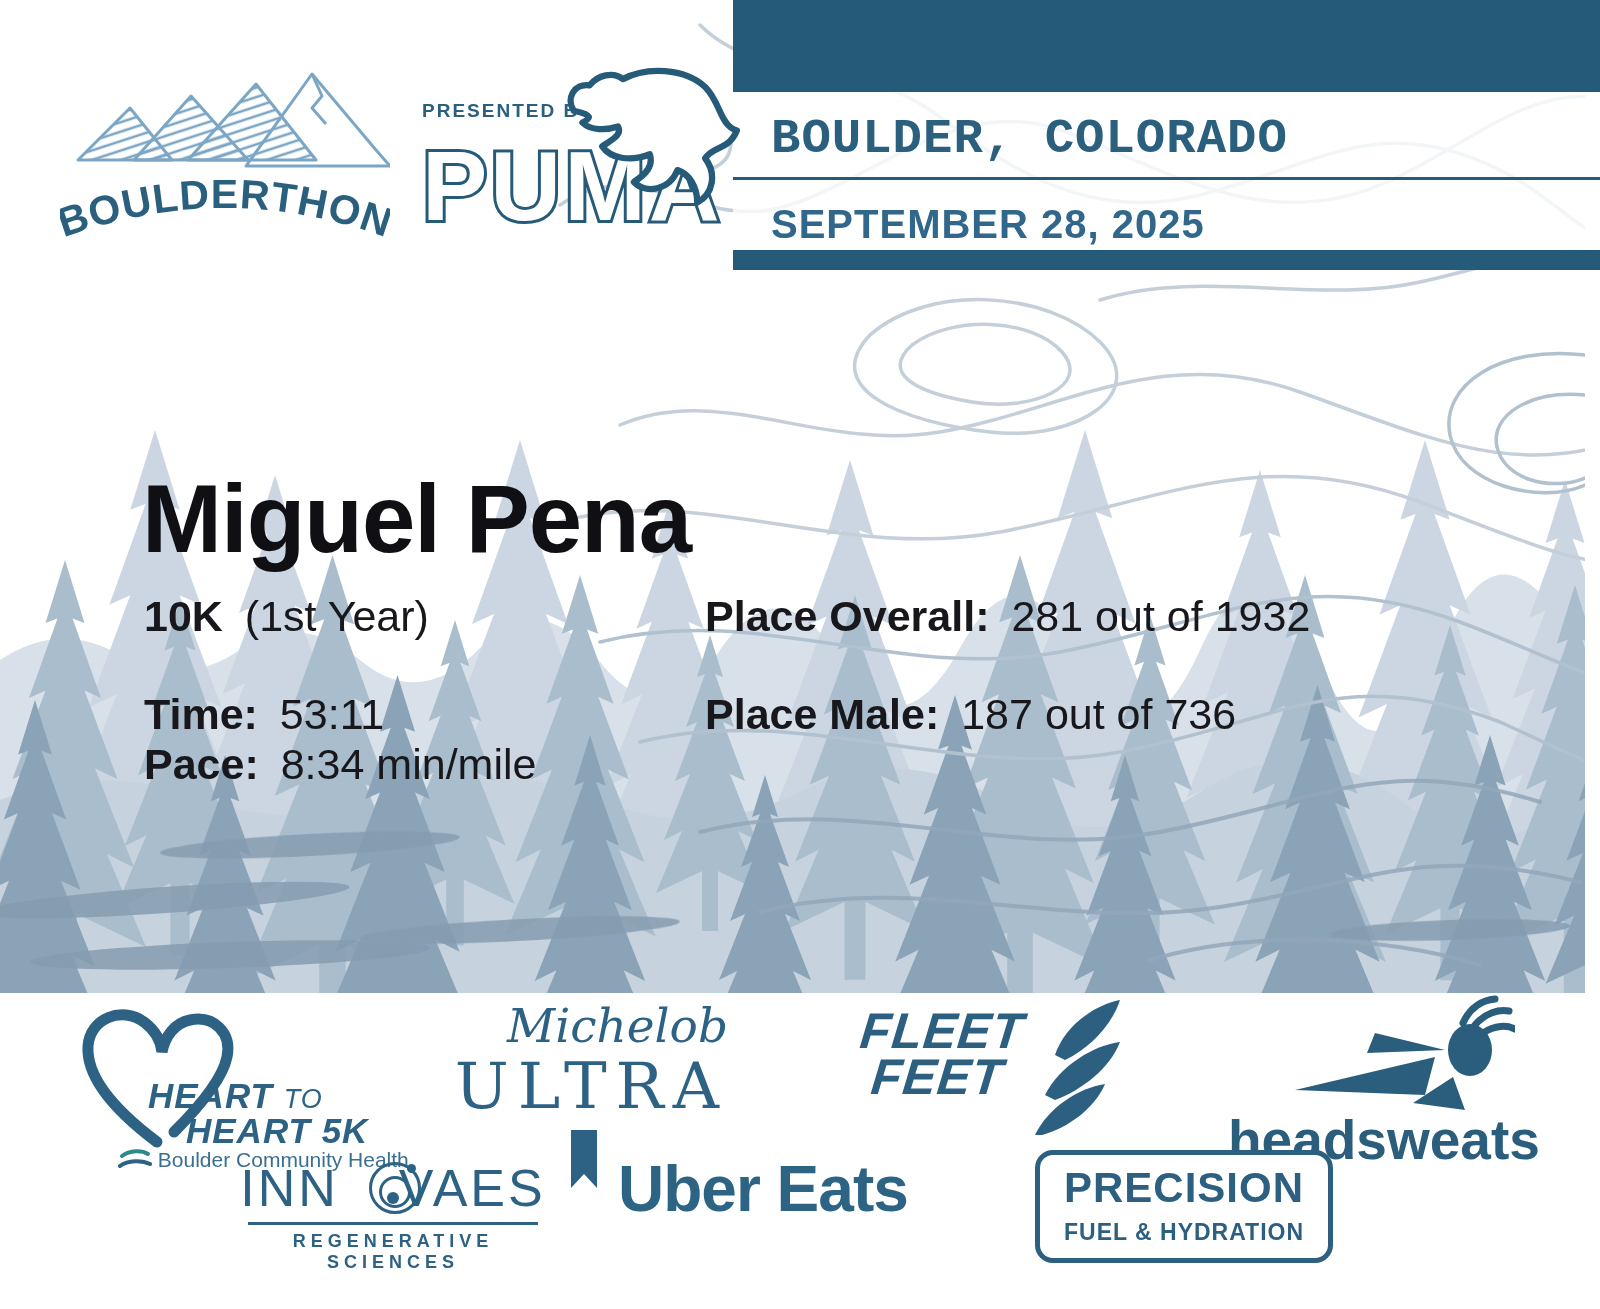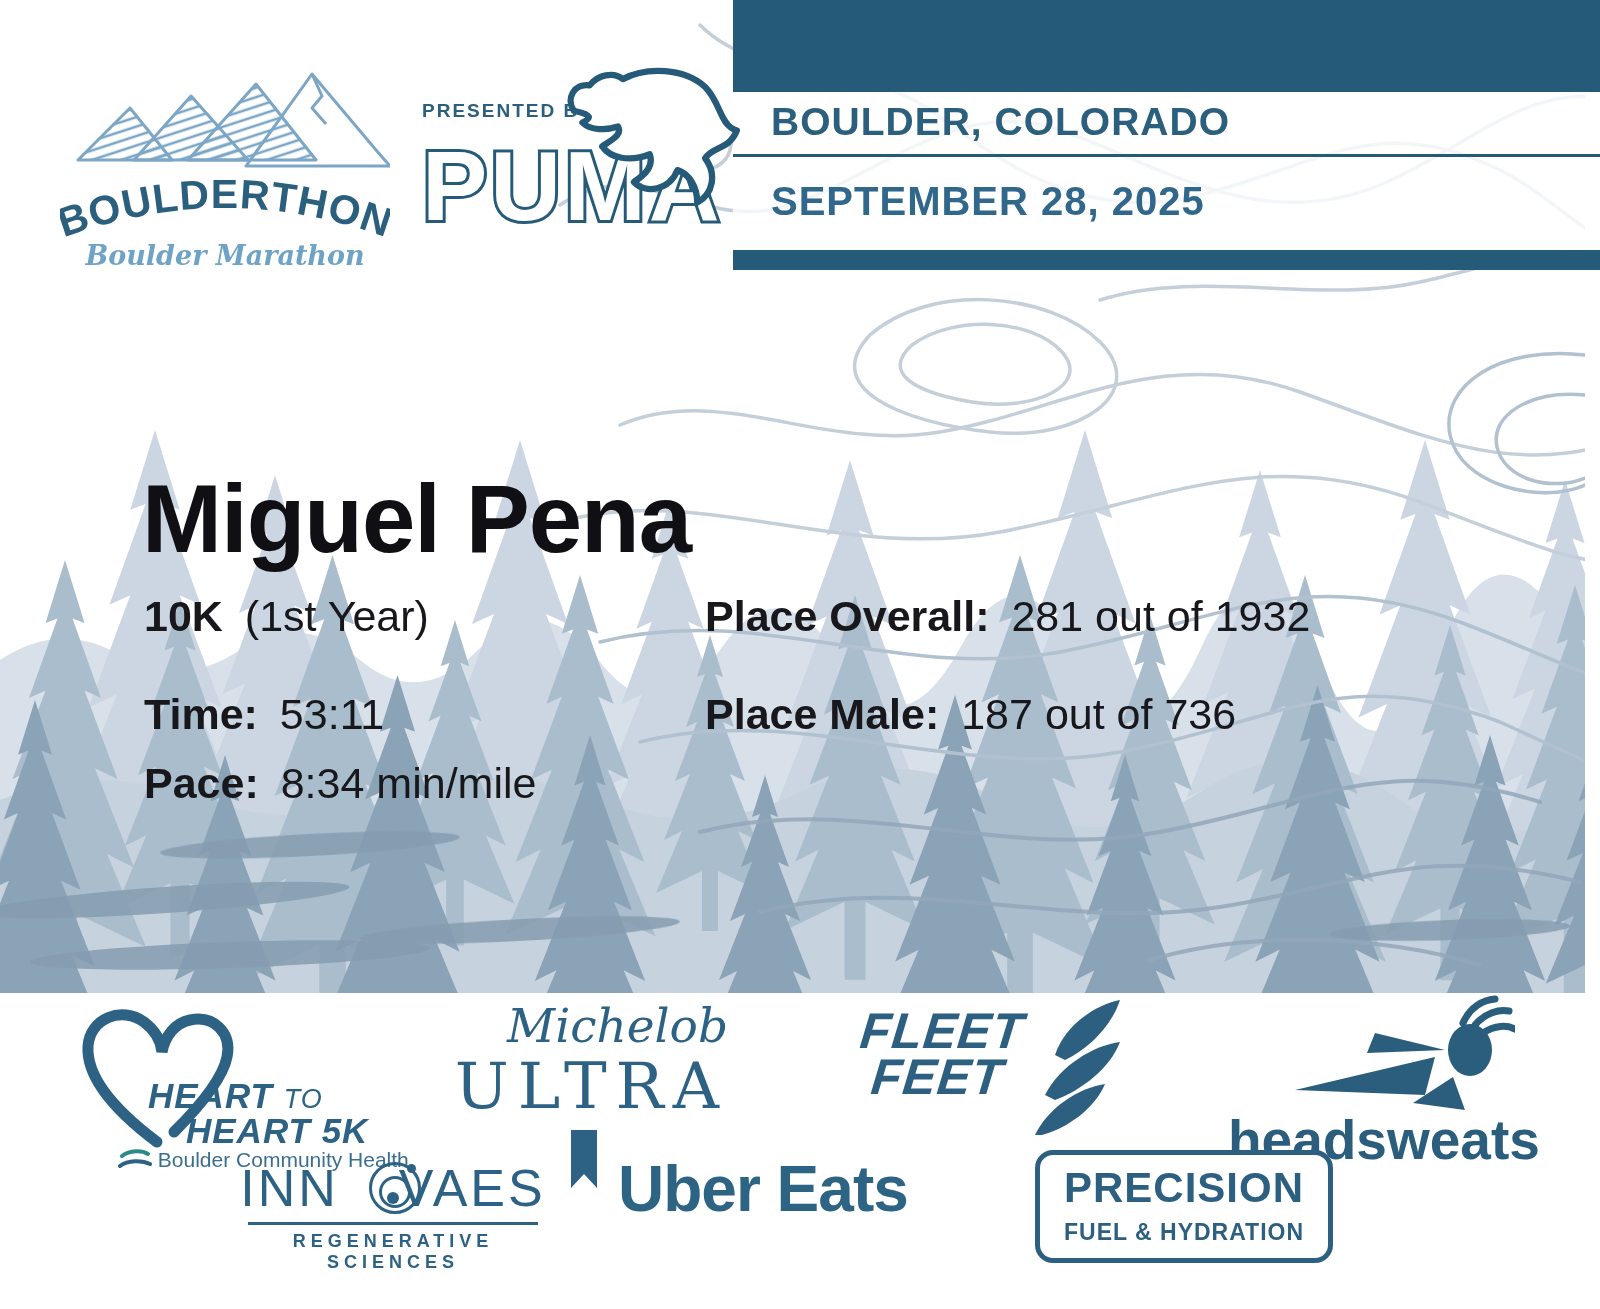--- a/index.html
+++ b/index.html
@@ -9,40 +9,40 @@
   svg{display:block;}
 
   
   .forest{left:0;top:0;z-index:1;}
   .topo{left:0;top:0;z-index:2;}
 
   
   .banner{left:733px;top:0;width:867px;height:270px;z-index:4;}
   .banner-top-bar{height:92px;background:#265a79;}
   .banner-body{height:158px;background:rgba(255,255,255,0.80);padding-left:38px;box-sizing:border-box;}
-  .banner-title{padding-top:8px;font-size:39px;font-weight:800;letter-spacing:1px;color:#2b5f7e;}
+  .banner-title{padding-top:19px;font-size:49px;font-weight:800;letter-spacing:1px;color:#2b5f7e;font-family:Liberation Mono, monospace;}
   .banner-rule{margin-left:-38px;width:867px;height:3px;background:#265a79;margin-top:10px;}
   .banner-date{padding-top:22px;font-size:40px;font-weight:600;letter-spacing:1px;color:#31678a;}
   .banner-bottom-bar{height:20px;background:#265a79;}
 
   
   .blt-logo{left:60px;top:62px;width:330px;height:205px;z-index:5;}
   .blt-tagline{margin-top:-6px;text-align:center;font-family:"DejaVu Serif",serif;font-style:italic;
                font-weight:700;font-size:27px;color:#6fa3c6;}
   .puma{left:422px;top:100px;width:300px;height:170px;z-index:5;}
   .presented{font-size:19px;font-weight:700;letter-spacing:2px;color:#2b5f7e;}
   .puma-cat{position:absolute;left:128px;top:-48px;z-index:6;}
 
   
   .results{z-index:6;margin-top:12px;}
   .athlete-name{left:142px;top:452px;font-size:96px;font-weight:700;letter-spacing:-1px;color:#101014;}
   .stat{font-size:43px;color:#18181c;white-space:nowrap;}
   .stat b{font-weight:700;margin-right:10px;}
   .stat .v{font-weight:400;}
-  .r1{top:580px;} .r2{top:678px;} .r3{top:747px;text-align:center;}
+  .r1{top:580px;} .r2{top:678px;} .r3{top:728px;text-align:center;}
   .colL{left:144px;} .colR{left:705px;}
 
   
   .sp{z-index:6;color:#2d6284;}
   .h2h-text{left:148px;top:1078px;font-style:italic;line-height:1.0;}
   .h2h-l1{font-size:35px;font-weight:800;letter-spacing:1px;color:#2d6284;}
   .h2h-l1 .to{font-size:27px;font-weight:400;}
   .h2h-l2{font-size:35px;font-weight:800;letter-spacing:1px;padding-left:38px;color:#2d6284;}
   .h2h-org{left:118px;top:1148px;font-size:21px;color:#3a6f90;}
   .mich{left:428px;top:998px;width:300px;text-align:right;}
@@ -186,21 +186,20 @@
       </g>
     </svg>
     <svg width="330" height="72" viewBox="0 0 330 72">
       <defs>
           <path id="arc" d="M8,62 Q165,6 322,62"></path>
         </defs>
       <text font-family="Liberation Sans, sans-serif" font-size="41" font-weight="800" fill="#2b5f7e" letter-spacing="1">
         <textPath href="#arc" startOffset="50%" text-anchor="middle">BOULDERTHON</textPath>
       </text>
     </svg>
-    <div class="blt-tagline">Boulder Marathon</div>
   </div>
 
   <div class="abs puma">
     <div class="presented">PRESENTED BY</div>
     <svg class="puma-cat" width="190" height="165" viewBox="0 0 240 200">
       <path d="M30,70 C20,55 30,35 50,38 C60,25 80,20 92,30 C122,14 170,16 196,40
                C216,60 214,88 236,95 C226,120 206,114 196,130 C211,150 206,175 186,186
                C186,166 176,150 161,145 C151,170 121,176 106,160 C121,150 131,140 126,125
                C101,135 76,130 66,115 C81,105 91,100 86,90 C71,95 51,95 41,85 C51,80 56,75 30,70 Z" fill="#ffffff" stroke="#265a79" stroke-width="8" stroke-linejoin="round"></path>
     </svg>

